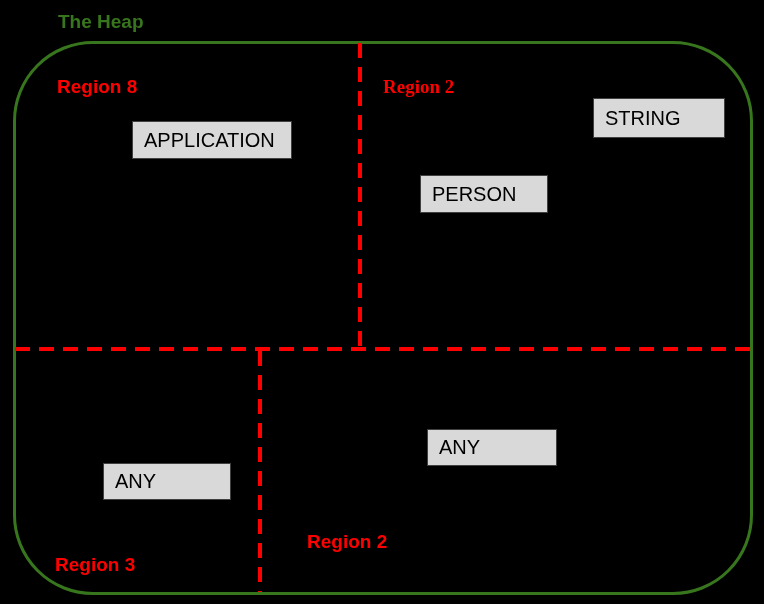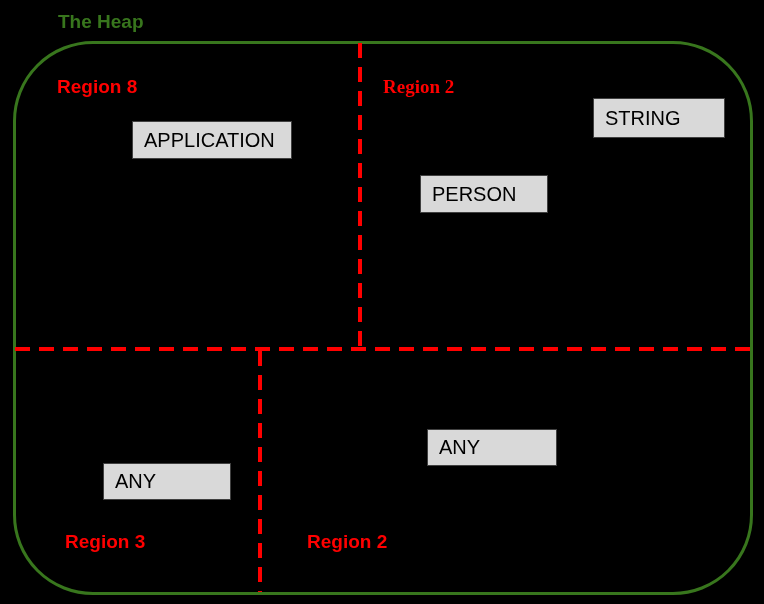--- a/index.html
+++ b/index.html
@@ -50,21 +50,21 @@
   }
   .region-label {
     position: absolute;
     font-size: 19px;
     font-weight: bold;
     color: var(--region-label);
     white-space: nowrap;
   }
   .region-1 { left: 57px;  top: 76px;  }
   .region-2 { left: 383px; top: 76px; font-family: Liberation Serif, serif;  }
-  .region-3 { left: 55px;  top: 531px; margin-left: 10px; }
+  .region-3 { left: 55px;  top: 554px; }
   .region-4 { left: 307px; top: 531px; }
   .node-box {
     position: absolute;
     background: var(--node-fill);
     border: 1.5px solid var(--node-border);
     box-sizing: border-box;
     display: flex;
     align-items: center;
     padding-left: 11px;
     font-size: 20px;

